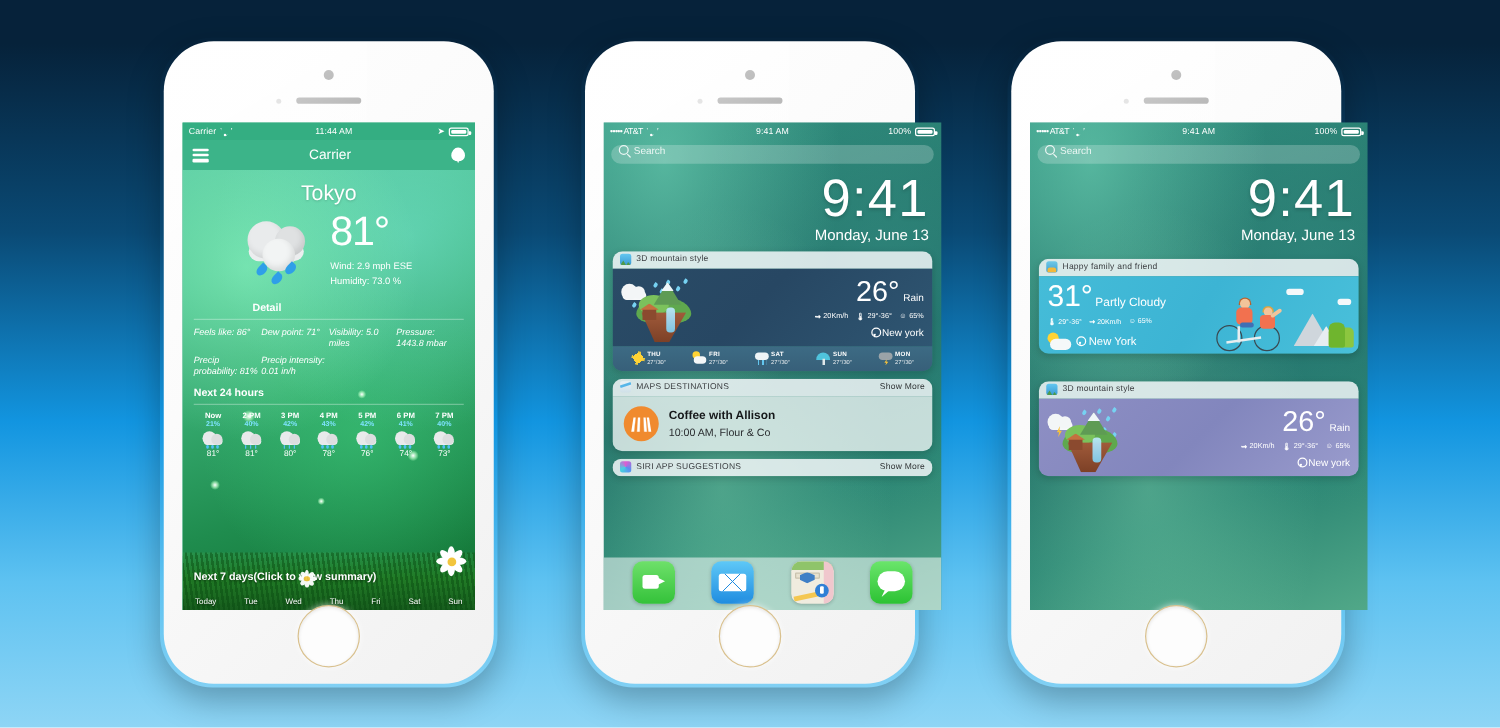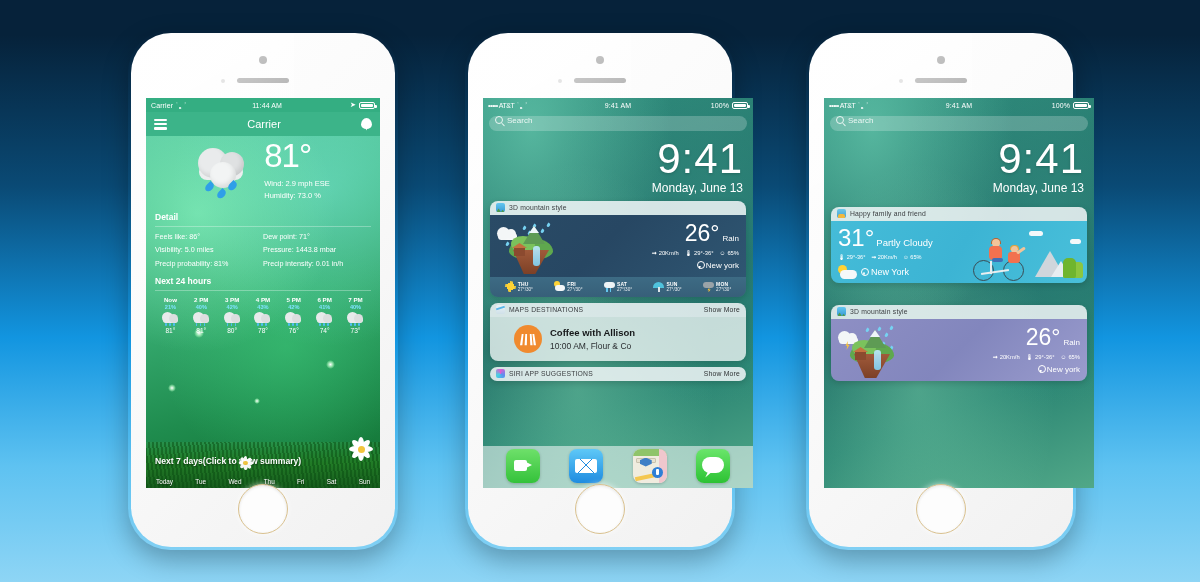--- a/index.html
+++ b/index.html
@@ -120,23 +120,23 @@
   .cloudicon .c3 { width:26px; height:26px; left:14px; top:18px; background:#f2f4f4;}
   .cloudicon .base { position:absolute; left:3px; top:20px; width:44px; height:16px; border-radius:9px; background:#eceeef;}
   .drop { position:absolute; width:7px; height:10px; background:#2f9fe8; border-radius:0 60% 60% 60%; transform:rotate(45deg); }
   .d1 { left:10px; top:38px; } .d2 { left:22px; top:45px; } .d3 { left:33px; top:37px; }
   .temp-block { padding-top:2px; }
   .big-temp { font-size:33px; font-weight:200; line-height:.95; letter-spacing:-1px; }
   .wind-line { font-size:7.5px; margin-top:7px; line-height:1.5; }
   .cond { text-align:center; font-size:16px; font-weight:300; margin-top:13px; }
 
   .detail-wrap { margin-top:11px; padding:0 9px; }
-  .sec-title { font-size:8.5px; font-weight:700; }
+  .sec-title { font-size:8.5px; font-weight:700;margin-left:47px; }
   .hr { height:1px; background:rgba(255,255,255,.30); margin:4px 0 5px; }
-  .detail-grid { display:grid; grid-template-columns:1fr 1fr; row-gap:4.5px; font-size:7.2px; }
+  .detail-grid { display:grid; grid-template-columns:1fr 1fr 1fr 1fr; row-gap:4.5px; font-size:7.2px;font-style:italic; }
   .hours-title { font-size:8.5px; font-weight:700; margin-top:8px; }
   .hours { display:flex; justify-content:space-between; padding:0 1px; margin-top:3px; position:relative; z-index:2;}
   .hr-col { text-align:center; width:13.5%; }
   .hr-t { font-size:6.2px; font-weight:700; }
   .hr-p { font-size:5.6px; color:#7fe3ff; font-weight:700; margin-top:1px;}
   .mini-ico { width:17px; height:14px; position:relative; margin:2px auto 1px; }
   .mini-ico .a,.mini-ico .b { position:absolute; border-radius:50%; background:#e8eaeb; }
   .mini-ico .a { width:11px; height:11px; left:0; top:0; }
   .mini-ico .b { width:9px; height:9px; left:7px; top:2px; background:#dcdedf;}
   .mini-ico .bs{ position:absolute; left:1px; top:5px; width:15px; height:6px; border-radius:3px; background:#eef0f0;}
@@ -265,21 +265,21 @@
   .rider .hair{position:absolute;left:6px;top:-1px;width:10px;height:6px;border-radius:5px 5px 0 0;background:#b8622e;}
   .rider .torso{position:absolute;left:4px;top:7px;width:13px;height:14px;border-radius:4px;background:#f2714f;}
   .rider .leg{position:absolute;left:7px;top:19px;width:11px;height:4px;border-radius:2px;background:#3f6fb5;}
   .kid { position:absolute; left:33px; bottom:13px; width:22px; height:22px;}
   .kid .head{position:absolute;left:5px;top:0;width:7px;height:7px;border-radius:50%;background:#f2c49a;}
   .kid .hair{position:absolute;left:4px;top:-1px;width:9px;height:5px;border-radius:4px 4px 0 0;background:#e0a33c;}
   .kid .torso{position:absolute;left:2px;top:6px;width:12px;height:11px;border-radius:3px;background:#f2714f;}
   .kid .arm{position:absolute;left:10px;top:3px;width:10px;height:3px;border-radius:2px;background:#f2c49a;transform:rotate(-35deg);}
 
   
-  .maps-body { background:rgba(247,250,250,.76); display:flex; align-items:center; gap:8px; padding:8px 24px; }
+  .maps-body { background:rgba(247,250,250,.76); display:flex; align-items:center; gap:8px; padding:8px 9px; }
   .maps-circle { width:28px; height:28px; border-radius:50%; background:#f08a2e; flex:none; position:relative;}
   .maps-circle::after{
     content:""; position:absolute; left:7px; top:8px; width:14px; height:12px;
     background:
       linear-gradient(#fff,#fff) 0 0/2.2px 12px no-repeat,
       linear-gradient(#fff,#fff) 4.4px 0/2.2px 12px no-repeat,
       linear-gradient(#fff,#fff) 8.8px 0/2.2px 12px no-repeat,
       linear-gradient(#fff,#fff) 12.4px 0/2.2px 12px no-repeat;
     transform:perspective(18px) rotateX(22deg);
   }
@@ -347,20 +347,21 @@
         <div class="pin"></div>
       </div>
 
       <div class="p1-body">
         <div class="spark" style="left:48px;top:192px;width:10px;height:10px;"></div>
         <div class="spark" style="left:140px;top:176px;width:7px;height:7px;"></div>
         <div class="spark" style="left:180px;top:224px;width:9px;height:9px;"></div>
         <div class="spark" style="left:22px;top:248px;width:8px;height:8px;"></div>
         <div class="spark" style="left:108px;top:262px;width:6px;height:6px;"></div>
 
+        <div class="city">Tokyo</div>
 
         <div class="cur-row">
           <div class="cloudicon">
             <span class="base"></span>
               <span class="c1"></span>
               <span class="c2"></span>
               <span class="c3"></span>
             <span class="drop d1"></span>
               <span class="drop d2"></span>
               <span class="drop d3"></span>

